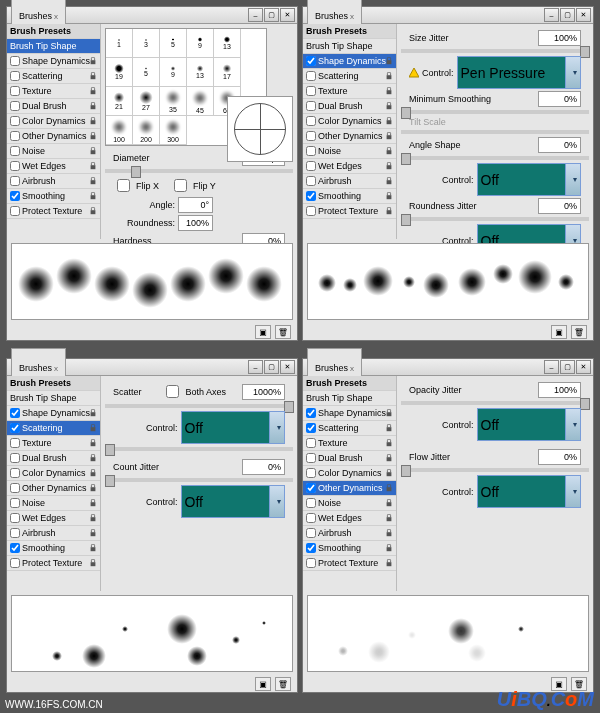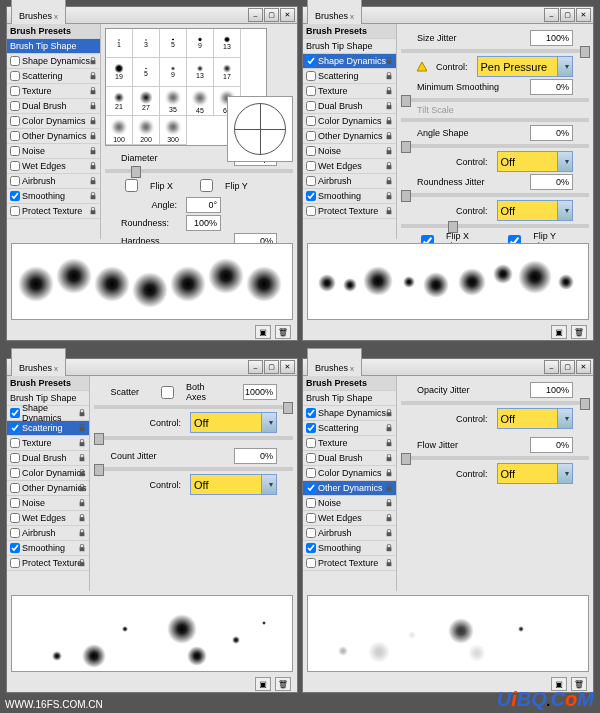--- a/index.html
+++ b/index.html
@@ -14,26 +14,26 @@
 .srow{height:14px;display:flex;align-items:center;padding-left:3px;position:relative;border-bottom:1px solid #d0d0d0;font-size:9px}
 .srow.hdr{background:#d8d8d8;font-weight:bold}
 .srow.sel{background:#316ac5;color:#fff}
 .srow input[type=checkbox]{width:10px;height:10px;margin:0 2px 0 0}
 .lock{position:absolute;right:3px;width:8px;height:8px}
 .lock svg{width:8px;height:8px}
 .main{flex:1;padding:4px;position:relative;font-size:9px}
 .grid{display:flex;flex-wrap:wrap;width:160px;border:1px solid #999;background:#fff}
 .cell{width:26px;height:28px;border-right:1px solid #ccc;border-bottom:1px solid #ccc;display:flex;flex-direction:column;align-items:center;justify-content:center;font-size:7px}
 .dot{background:radial-gradient(circle,#000 0%,#000 30%,transparent 70%);border-radius:50%}
-.row{display:flex;align-items:center;margin:2px 16px;gap:9px}
+.row{display:flex;align-items:center;margin:2px 8px;gap:3px}
 .lbl{font-size:9px}
 .num{width:38px;height:14px;border:1px solid #999;background:#fff;text-align:right;padding-right:3px;font-size:9px;display:flex;align-items:center;justify-content:flex-end}
 .slider{height:4px;background:#ccc;position:relative;margin:3px 0;flex:1}
 .thumb{position:absolute;top:-3px;width:8px;height:10px;background:#bfbfbf;border:1px solid #777}
-.drop{height:15px;border:1px solid #7a9dd8;background:#fde047;display:flex;align-items:center;padding:2px 3px;position:relative;font-size:11px}
+.drop{height:15px;border:1px solid #7a9dd8;background:#0f766e;display:flex;align-items:center;padding:8px 3px;position:relative;font-size:14px}
 .drop::after{content:"";position:absolute;right:0;top:0;width:14px;height:100%;background:linear-gradient(#cde,#9bc);border-left:1px solid #7a9dd8}
 .drop::before{content:"▾";position:absolute;right:3px;font-size:8px;z-index:1;color:#246}
 .preview{height:75px;background:#fff;border:1px solid #999;margin:4px;position:relative;overflow:hidden}
 .blob{position:absolute;border-radius:50%;background:radial-gradient(circle,#000 0%,rgba(0,0,0,0.9) 20%,transparent 70%)}
 .footer{height:16px;display:flex;justify-content:flex-end;align-items:center;gap:4px;padding-right:6px}
 .ficon{width:14px;height:12px;border:1px solid #999;background:#eee;font-size:8px;display:flex;align-items:center;justify-content:center}
 .circ{width:50px;height:50px;border:1px solid #555;border-radius:50%;position:relative;margin:2px}
 .circ::before,.circ::after{content:"";position:absolute;background:#555}
 .circ::before{left:0;right:0;top:50%;height:1px}
 .circ::after{top:0;bottom:0;left:50%;width:1px}
@@ -232,21 +232,21 @@
         </div>
   <div class="slider">
           <div class="thumb" style="left:14%"></div>
         </div>
   <div class="row"><input type="checkbox" style=""><span>Flip X</span>&nbsp;&nbsp;<input type="checkbox" style=""><span>Flip Y</span></div>
   <div class="row" style="width:100px">
           <span style="flex:1;text-align:right">Angle:</span>
           <span class="num" style="width:30px">0°</span>
         </div>
   <div class="row" style="width:100px">
-          <span style="flex:1;text-align:left">Roundness:</span>
+          <span style="flex:1;text-align:right">Roundness:</span>
           <span class="num" style="width:30px">100%</span>
         </div>
   <div class="row">
           <span class="lbl">Hardness</span>
           <span style="flex:1"></span>
           <span class="num">0%</span>
         </div>
   <div class="slider">
           <div class="thumb" style="left:0"></div>
         </div>

